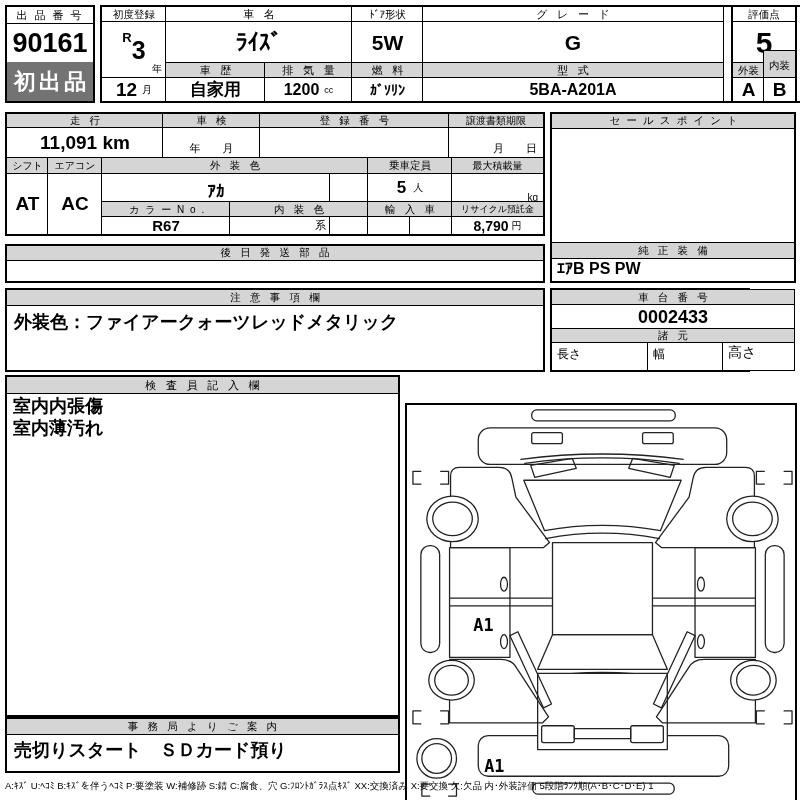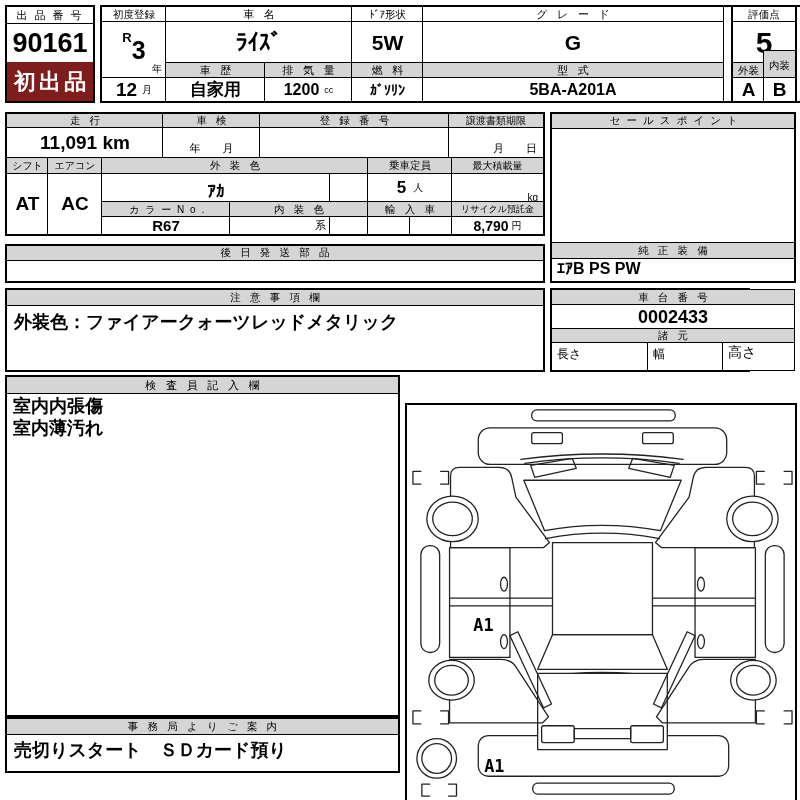--- a/index.html
+++ b/index.html
@@ -10,21 +10,21 @@
   .abs { position: absolute; }
   .hdr { background: #d5d5d5; outline: 1px solid #000; display: flex; align-items: center; justify-content: center;
          font-size: 11px; white-space: nowrap; overflow: hidden; letter-spacing: 0.3em; text-indent: 0.3em; }
   .hdr.white { background: #fff; }
   .hdr.ls0 { letter-spacing: 0; text-indent: 0; }
   .cell { outline: 1px solid #000; display: flex; align-items: center; justify-content: center;
           white-space: nowrap; overflow: hidden; background: #fff; }
   .noline { outline: none; }
   .val { font-weight: bold; }
   .unit { font-weight: normal; }
-  .badge { background: #7f1d1d; color: #fff; display: flex; align-items: center; justify-content: center;
+  .badge { background: #737373; color: #fff; display: flex; align-items: center; justify-content: center;
            font-weight: bold; letter-spacing: 0.15em; text-indent: 0.15em; }
   .blockline { font-weight: bold; text-align: left; }
   .legend { font-size: 9.5px; white-space: nowrap; overflow: hidden; }
   svg text { font-family: "DejaVu Sans Mono","Liberation Mono",monospace; font-weight: bold; }
 </style>
 </head>
 <body>
 
 <div class="sheet">
 
@@ -220,14 +220,15 @@
         <path d="M757,632 L705,632 Q694,632 689,641 L657,690 L663,696 L757,696 Z"></path>
         <ellipse cx="755" cy="653" rx="23" ry="20" fill="#fff"></ellipse>
         <ellipse cx="755" cy="653" rx="17" ry="15"></ellipse>
         <path d="M766,684 h-8 v13 h8 M786,684 h8 v13 h-8"></path>
       </g>
       <text x="472" y="603" font-size="17" fill="#000">A1</text>
       <text x="483" y="746" font-size="17" fill="#000">A1</text>
     </svg>
   </div>
 
+  <div class="abs legend" style="left:5px;top:780px;width:792px;height:18px;">A:ｷｽﾞ U:ﾍｺﾐ B:ｷｽﾞを伴うﾍｺﾐ P:要塗装 W:補修跡 S:錆 C:腐食、穴 G:ﾌﾛﾝﾄｶﾞﾗｽ点ｷｽﾞ XX:交換済み X:要交換 欠:欠品 内･外装評価 5段階ﾗﾝｸ順(A･B･C･D･E) 1</div>
 
 </div>
 
 </body></html>

